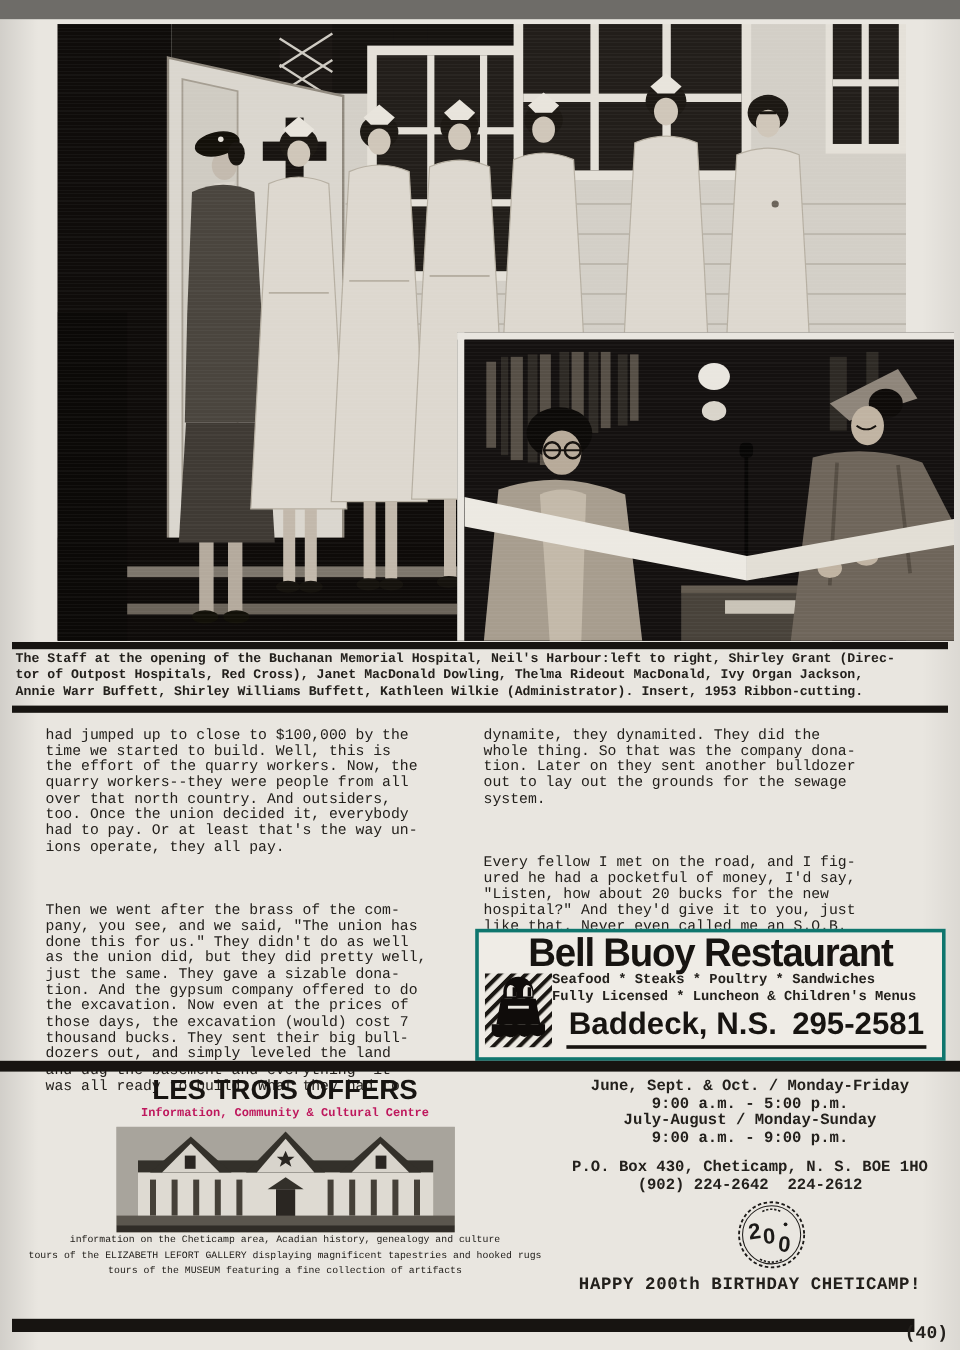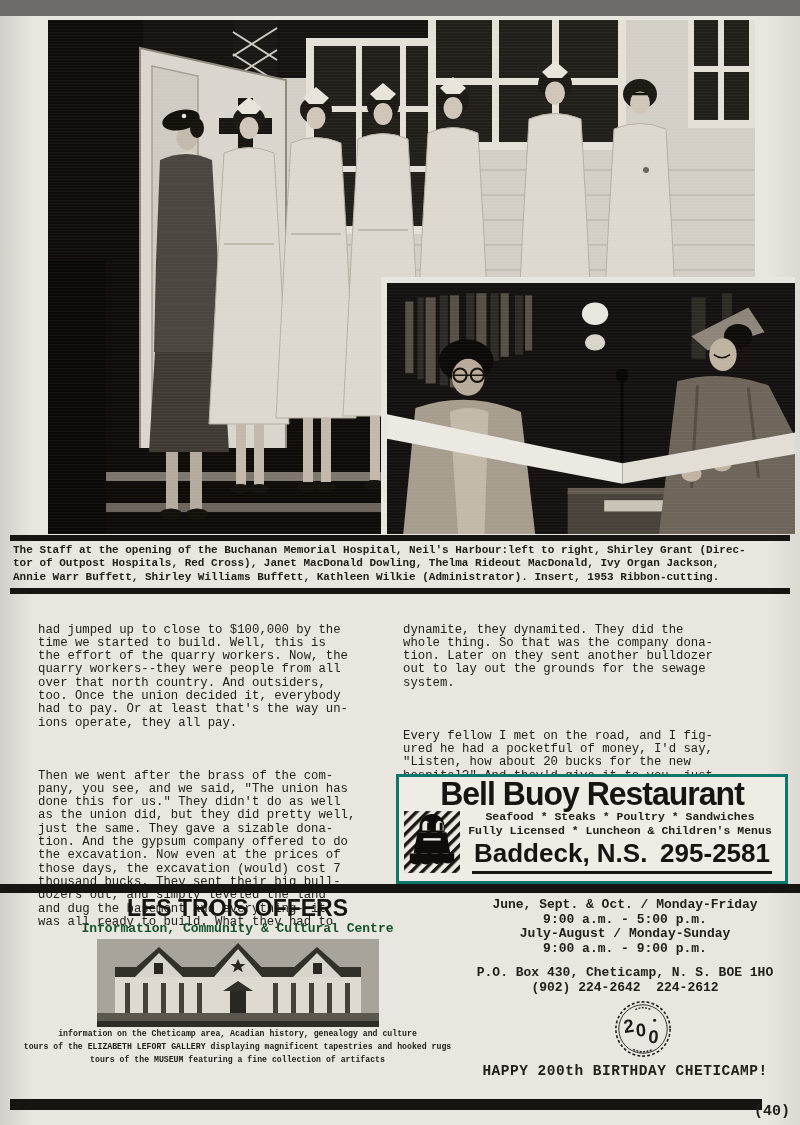--- a/index.html
+++ b/index.html
@@ -13,49 +13,49 @@
   .photo-main::after,.photo-inset::after{content:'';position:absolute;inset:0;pointer-events:none;
         background:repeating-linear-gradient(0deg,rgba(255,255,255,.035) 0 1px,rgba(0,0,0,0) 1px 3px);}
   .photo-inset{position:absolute;left:381px;top:261px;width:414px;height:257px;background:#141110;
         border-left:6px solid #e9e6e0;border-top:6px solid #e9e6e0;box-sizing:border-box;}
   
   .caption-block{position:absolute;left:10px;top:519px;width:780px;}
   .bar{height:6px;background:#171411;}
   .caption-text{font-size:11px;line-height:13.4px;font-weight:bold;white-space:pre-wrap;
         padding:3px 2px 4px 3px;color:#23201c;}
   
-  .col{position:absolute;top:581px;font-size:12.3px;line-height:13.3px;white-space:pre-wrap;color:#23201c;}
+  .col{position:absolute;top:564px;font-size:12.3px;line-height:13.3px;white-space:pre-wrap;color:#23201c;}
   .col-left{left:38px;width:362px;}
   .col-right{left:403px;width:382px;}
   .para + .para{margin-top:13px;}
   
   .bellbuoy{position:absolute;left:396px;top:758px;width:392px;height:110px;box-sizing:border-box;
         border:3px solid #0f766e;background:#efece6;}
   .bb-title{font-family:"Liberation Sans",sans-serif;font-weight:bold;font-size:32px;line-height:33px;
         text-align:center;letter-spacing:-1px;color:#171411;transform:scaleY(1.04);transform-origin:top;}
   .bb-row{display:flex;align-items:flex-start;padding:0 5px;}
   .bb-icon{width:56px;height:62px;flex:0 0 56px;margin-top:1px;}
   .bb-icon svg{display:block;width:100%;height:100%;}
-  .bb-right{flex:1;text-align:center;}
+  .bb-right{flex:1;text-align:left;}
   .bb-svc{font-size:11.5px;font-weight:bold;line-height:13.5px;color:#23201c;}
   .bb-locrow{display:flex;justify-content:space-between;align-items:baseline;padding:1px 10px 0 14px;
         font-family:"Liberation Sans",sans-serif;font-weight:bold;font-size:26px;color:#171411;}
   .bb-underline{height:2.5px;background:#171411;margin:2px 8px 0 12px;}
   
   .rule-mid{position:absolute;left:0;top:868px;width:800px;height:9px;background:#171411;}
   .rule-bottom{position:absolute;left:10px;top:1083px;width:752px;height:11px;background:#171411;}
   .page-num{position:absolute;right:10px;top:1087px;font-size:15px;font-weight:bold;color:#23201c;}
   
   .pig-left{position:absolute;left:5px;top:880px;width:465px;text-align:center;}
   .pig-title{font-family:"Liberation Sans",sans-serif;font-weight:bold;font-size:23px;line-height:25px;
         letter-spacing:0;color:#171411;}
-  .pig-sub{font-size:13px;font-weight:bold;line-height:15px;color:#14532d;}
+  .pig-sub{font-size:10px;font-weight:bold;line-height:15px;color:#be185d;}
   .house-photo{width:282px;height:88px;margin:3px auto 0 auto;background:#a8a49c;position:relative;}
   .pig-offers-h{font-size:10.5px;font-weight:bold;margin-top:7px;line-height:13px;color:#23201c;}
-  .pig-offer{font-size:8.2px;font-weight:bold;line-height:13px;color:#23201c;}
+  .pig-offer{font-size:8.2px;font-weight:normal;line-height:13px;color:#23201c;}
   .pig-right{position:absolute;left:460px;top:882px;width:330px;text-align:center;color:#23201c;}
   .pig-sched{font-size:13px;font-weight:bold;line-height:14.6px;white-space:pre-wrap;}
   .pig-addr{font-size:13px;font-weight:bold;line-height:15px;white-space:pre-wrap;margin-top:9px;}
   .pig-adm{font-size:12.5px;font-weight:bold;margin-top:11px;letter-spacing:.5px;}
   .stamp{width:62px;height:62px;margin:3px auto 0 auto;transform:translateX(18px);}
   .stamp svg{display:block;width:100%;height:100%;}
   .pig-bday{font-size:14.5px;font-weight:bold;margin-top:3px;letter-spacing:.5px;}
 </style>
 </head>
 <body>

